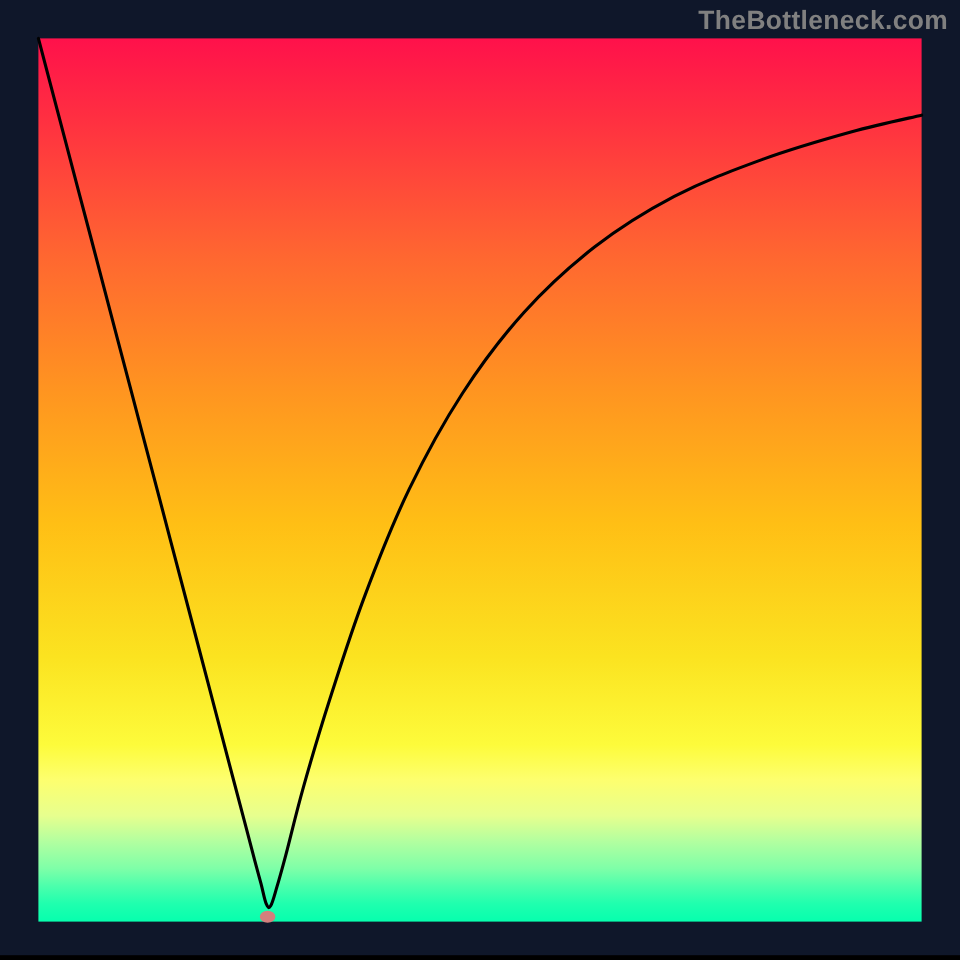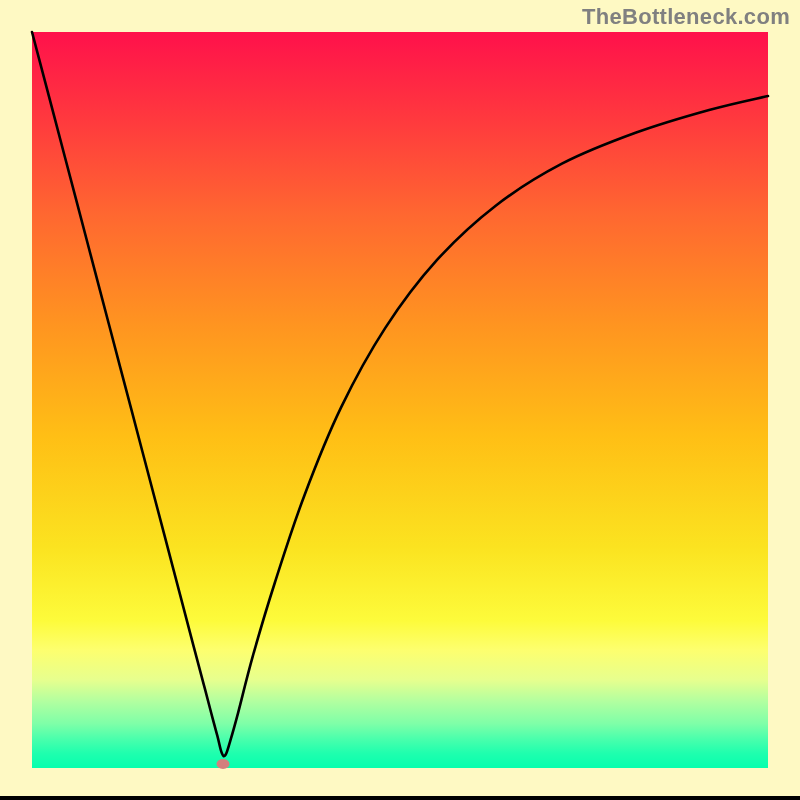--- a/index.html
+++ b/index.html
@@ -8,21 +8,21 @@
     width: 800px;
     height: 800px;
     overflow: hidden;
     background: #000;
     font-family: Arial, Helvetica, sans-serif;
   }
   .frame {
     position: relative;
     width: 800px;
     height: 796px;
-    background: #fef9c3;
+    background: #0f172a;
   }
   .attribution {
     position: absolute;
     top: 4px;
     right: 10px;
     color: #808080;
     font-size: 22px;
     font-weight: bold;
     letter-spacing: 0.3px;
     z-index: 10;

